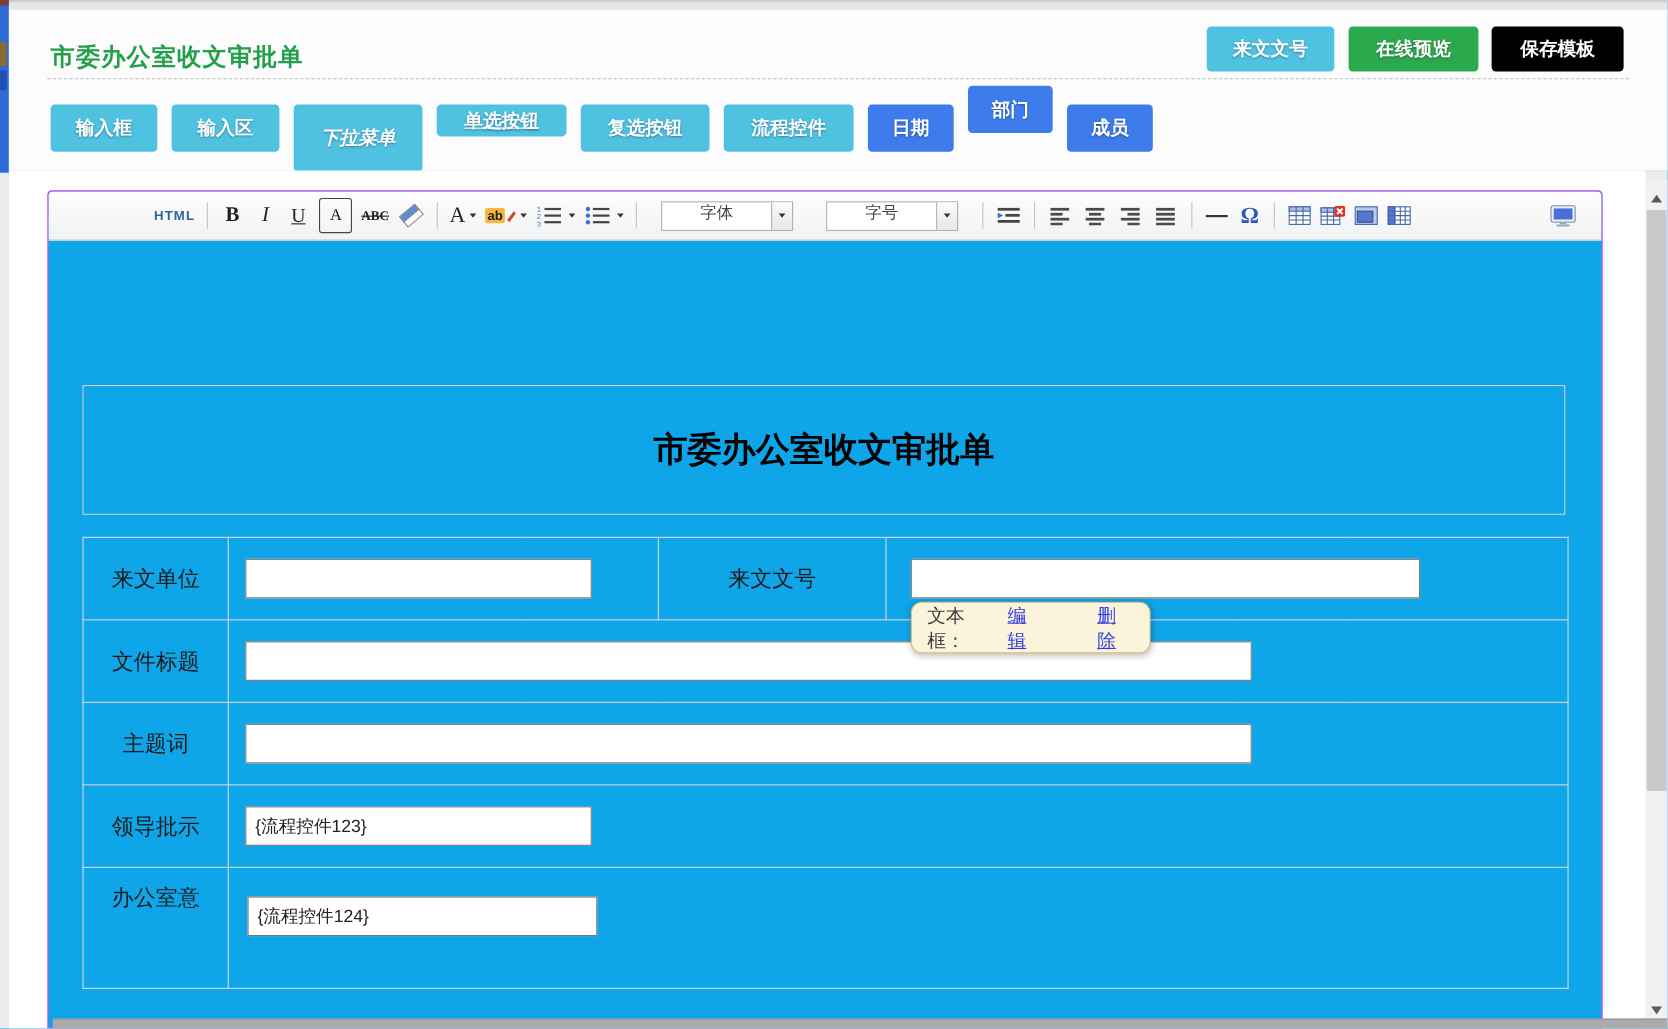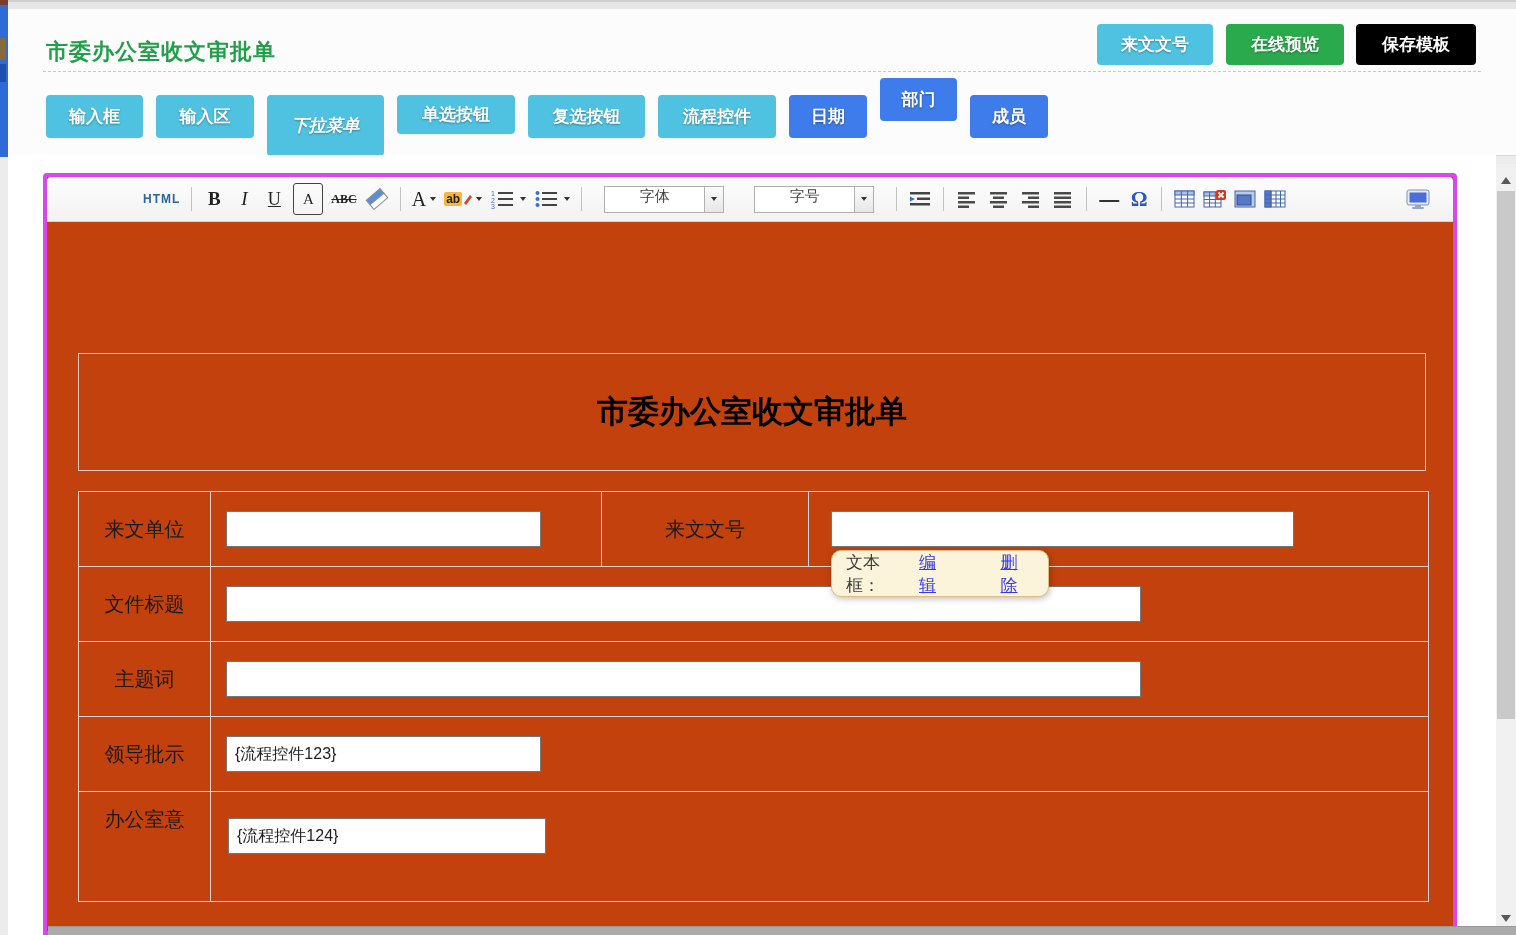--- a/index.html
+++ b/index.html
@@ -23,21 +23,21 @@
   .btn{position:absolute;border:none;border-radius:4px;color:#fff;font-weight:bold;font-size:17px;
     font-family:"Liberation Serif","DejaVu Serif",serif;text-shadow:0 1px 2px rgba(0,0,0,.35);cursor:pointer;}
   .btn.lblue{background:#4fc2e2;}
   .btn.green{background:#2baa4d;}
   .btn.red{background:#000000;}
   .btn.blue{background:#3e7ceb;}
 
   
   .editor-bg{position:absolute;left:8px;top:155px;width:1488px;height:780px;background:#ffffff;}
   .ke-container{position:absolute;left:43px;top:173px;width:1414px;height:762px;
-    border:4px solid #d946ef;border-radius:4px 4px 0 0;background:#c2410c;box-sizing:border-box;}
+    border:1px solid #d946ef;border-radius:4px 4px 0 0;background:#0ea5e9;box-sizing:border-box;}
   .ke-toolbar{height:45px;border-bottom:1px solid #d6d6d6;border-radius:4px 4px 0 0;
     background:linear-gradient(#fdfdfd,#f2f2f2);display:flex;align-items:center;padding-left:92px;box-sizing:border-box;}
   .titem{display:flex;align-items:center;justify-content:center;margin:0 4px;min-width:22px;height:30px;
     border-radius:3px;cursor:pointer;color:#222;}
   .tsep{width:1px;height:24px;background:#c2c2c2;margin:0 7px;}
   .t-html{color:#2c65a0;font-size:12px;font-weight:bold;letter-spacing:1px;font-family:"Liberation Sans",sans-serif;}
   .t-serif{font-family:"Liberation Serif","DejaVu Serif",serif;font-size:19px;}
   .t-bold{font-weight:bold;}
   .t-italic{font-style:italic;}
   .t-under{text-decoration:underline;font-size:18px;}
@@ -98,21 +98,21 @@
 
 <div class="header">
   <div class="page-title">市委办公室收文审批单</div>
   <button class="btn lblue" style="left:1089px;top:15px;width:116px;height:41px;">来文文号</button>
   <button class="btn green" style="left:1218px;top:15px;width:118px;height:41px;">在线预览</button>
   <button class="btn red" style="left:1348px;top:15px;width:120px;height:41px;">保存模板</button>
   <div class="dashed"></div>
   <button class="btn lblue" style="left:38px;top:86px;width:97px;height:43px;">输入框</button>
   <button class="btn lblue" style="left:148px;top:86px;width:98px;height:43px;">输入区</button>
   <button class="btn lblue" style="left:259px;top:86px;width:117px;height:61px;font-style:italic;">下拉菜单</button>
-  <button class="btn lblue" style="left:389px;top:86px;width:118px;height:39px;">单选按钮</button>
+  <button class="btn lblue" style="left:389px;top:86px;width:118px;height:29px;text-decoration:underline;">单选按钮</button>
   <button class="btn lblue" style="left:520px;top:86px;width:117px;height:43px;">复选按钮</button>
   <button class="btn lblue" style="left:650px;top:86px;width:118px;height:43px;">流程控件</button>
   <button class="btn blue" style="left:781px;top:86px;width:78px;height:43px;">日期</button>
   <button class="btn blue" style="left:872px;top:69px;width:77px;height:43px;text-align:center;">部门</button>
   <button class="btn blue" style="left:962px;top:86px;width:78px;height:43px;">成员</button>
 </div>
 
 <div class="editor-bg"></div>
 
 <div class="ke-container">

